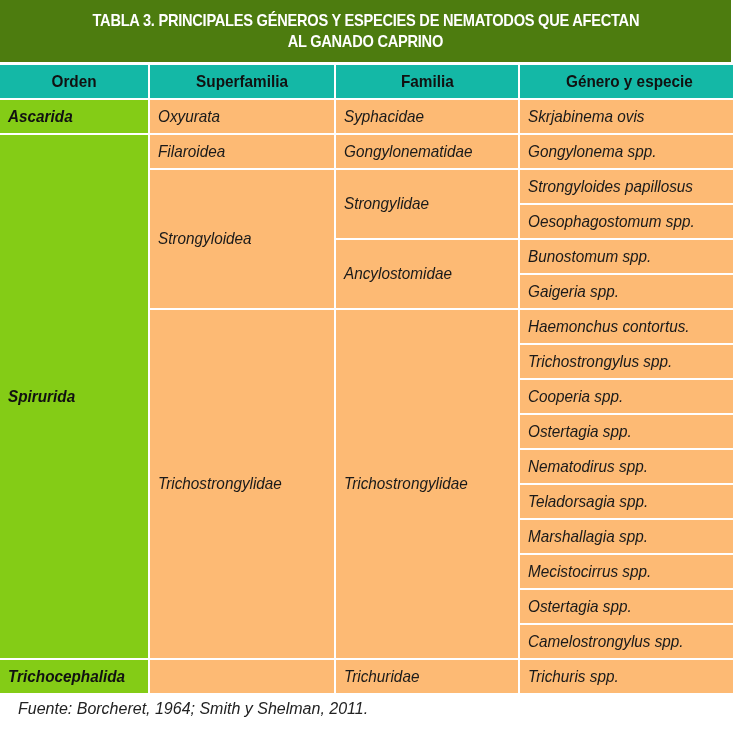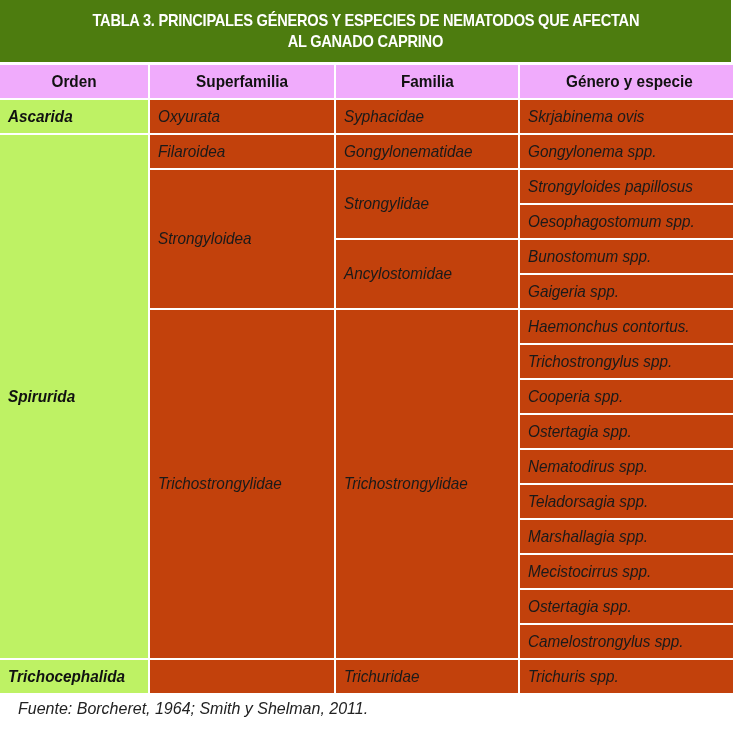--- a/index.html
+++ b/index.html
@@ -12,27 +12,27 @@
       letter-spacing: -0.3px; line-height: 21px; transform-origin: center;
     }
     .title-bar span { display: block; transform: scaleX(0.86); white-space: nowrap; }
     table {
       position: absolute; left: 0; top: 63px; width: 733px;
       border-collapse: separate; border-spacing: 2px 2px; margin-left: -2px;
       table-layout: fixed;
     }
     td, th { padding: 0 8px; height: 33px; box-sizing: border-box; font-size: 17px; }
     th {
-      background: #f0abfc; color: #111; font-weight: bold; text-align: center;
+      background: #14b8a6; color: #111; font-weight: bold; text-align: center;
       font-size: 17px;
     }
     th span { display: inline-block; transform: scaleX(0.9); }
-    td { background: #c2410c; color: #1a1a1a; font-style: italic; white-space: nowrap; }
+    td { background: #fdba74; color: #1a1a1a; font-style: italic; white-space: nowrap; }
     td span { display: inline-block; transform: scaleX(0.9); transform-origin: left center; }
-    td.orden { background: #bef264; font-weight: bold; color: #111; font-style: italic; }
+    td.orden { background: #84cc16; font-weight: bold; color: #111; font-style: italic; }
     .footer {
       position: absolute; left: 18px; top: 700px; font-size: 16px; font-style: italic; color: #222;
     }
   </style>
 </head>
 <body>
 
 <div class="title-bar">
   <span>TABLA 3. PRINCIPALES GÉNEROS Y ESPECIES DE NEMATODOS QUE AFECTAN</span>
   <span>AL GANADO CAPRINO</span>

